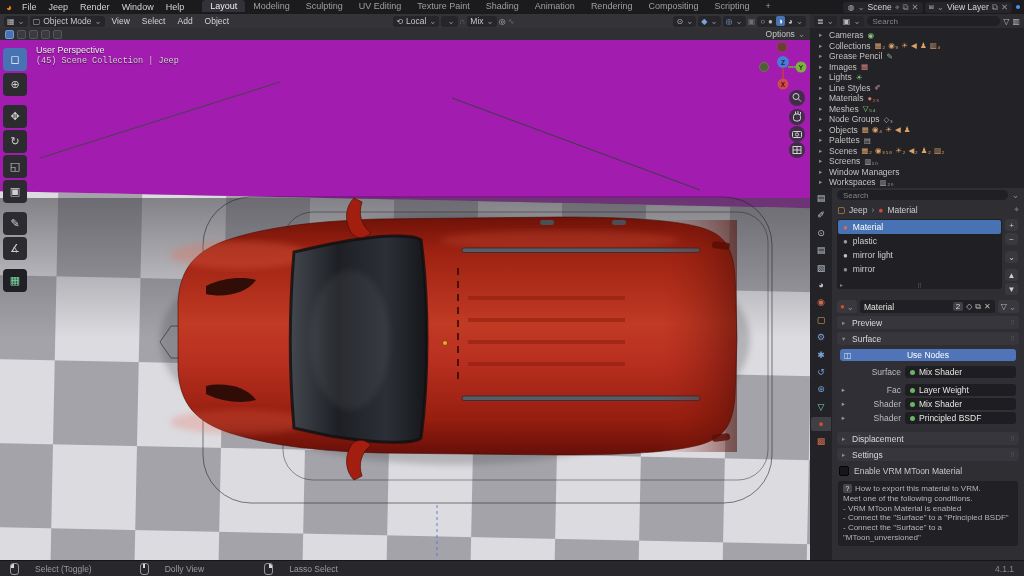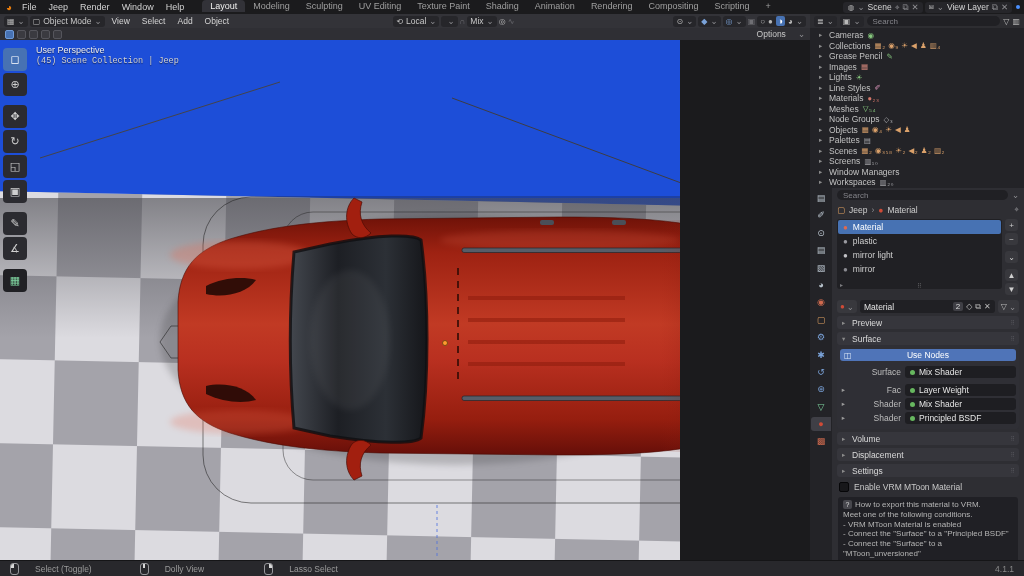--- a/index.html
+++ b/index.html
@@ -32,21 +32,21 @@
   .seg .on{background:#4772b3;border-radius:2px;color:#fff;padding:0 2px;}
   .search{background:#202024;border:none;border-radius:8px;height:10px;color:#9a9a9a;
           font-size:8px;padding:0 6px;outline:none;width:100%;}
   .search::placeholder{color:#84848a;}
   
   .ts{left:0;top:28px;width:810px;height:12px;background:#2f2f34;display:flex;align-items:center;
       padding:0 5px;box-sizing:border-box;font-size:8.5px;gap:3px;}
   .sel{width:9px;height:9px;border:1px solid #55555c;border-radius:2px;background:#3a3a40;box-sizing:border-box;}
   .sel.active{border-color:#6f9bd8;background:#4772b3;}
   
-  .viewport{left:0;top:40px;width:680px;height:520px;background:#1d4ed8;overflow:hidden;}
+  .viewport{left:0;top:40px;width:810px;height:520px;background:#a21caf;overflow:hidden;}
   .floor{position:absolute;left:-30px;top:160px;width:900px;height:400px;
          background-image:conic-gradient(#a4a3aa 0 25%, #dcdbe0 0 50%, #a4a3aa 0 75%, #dcdbe0 0);
          background-size:168px 168px;transform:rotate(1.2deg);}
   .floorshade{position:absolute;left:0;top:158px;width:810px;height:140px;
               background:linear-gradient(rgba(70,70,76,.6),rgba(70,70,76,0));}
   .vptext{left:36px;top:5px;font-size:9px;color:#ececec;text-shadow:0 1px 1px rgba(0,0,0,.55);line-height:11px;}
   .vptext .l2{font-size:8.5px;color:#d2d2d2;font-family:Liberation Mono, monospace;}
   .tools{left:3px;top:8px;display:flex;flex-direction:column;}
   .tool{width:24px;height:23px;background:#2b2b30;border-radius:4px;margin-bottom:2px;display:flex;
         align-items:center;justify-content:center;color:#cfcfcf;font-size:11px;}
@@ -229,21 +229,21 @@
     <span class="icg">▽</span>
     <span class="icg">▥</span>
   </div>
 
   <div class="abs ts">
     <span class="sel active"></span>
     <span class="sel"></span>
     <span class="sel"></span>
     <span class="sel"></span>
     <span class="sel"></span>
-    <div style="margin-left:auto;display:flex;align-items:center;gap:12px">
+    <div style="margin-left:auto;display:flex;align-items:center;gap:3px">
       <span>Options</span>
       <span class="dim">⌄</span>
     </div>
   </div>
 
   <div class="abs viewport">
     <div class="floor"></div>
     <div class="floorshade"></div>
 
     <svg class="abs" style="left:0;top:0" width="810" height="520" viewBox="0 0 810 520">
@@ -631,25 +631,20 @@
           <span class="lbl">Shader</span>
           <div class="val">
             <span class="dot"></span>
             <span>Principled BSDF</span>
           </div>
         </div>
       </div>
 
       <div class="phdr">
         <span class="tri">▸</span>
-        <span>Volume</span>
-        <span class="grip">⠿</span>
-      </div>
-      <div class="phdr">
-        <span class="tri">▸</span>
         <span>Displacement</span>
         <span class="grip">⠿</span>
       </div>
       <div class="phdr">
         <span class="tri">▸</span>
         <span>Settings</span>
         <span class="grip">⠿</span>
       </div>
       <div class="cbrow">
         <span class="cb"></span>

